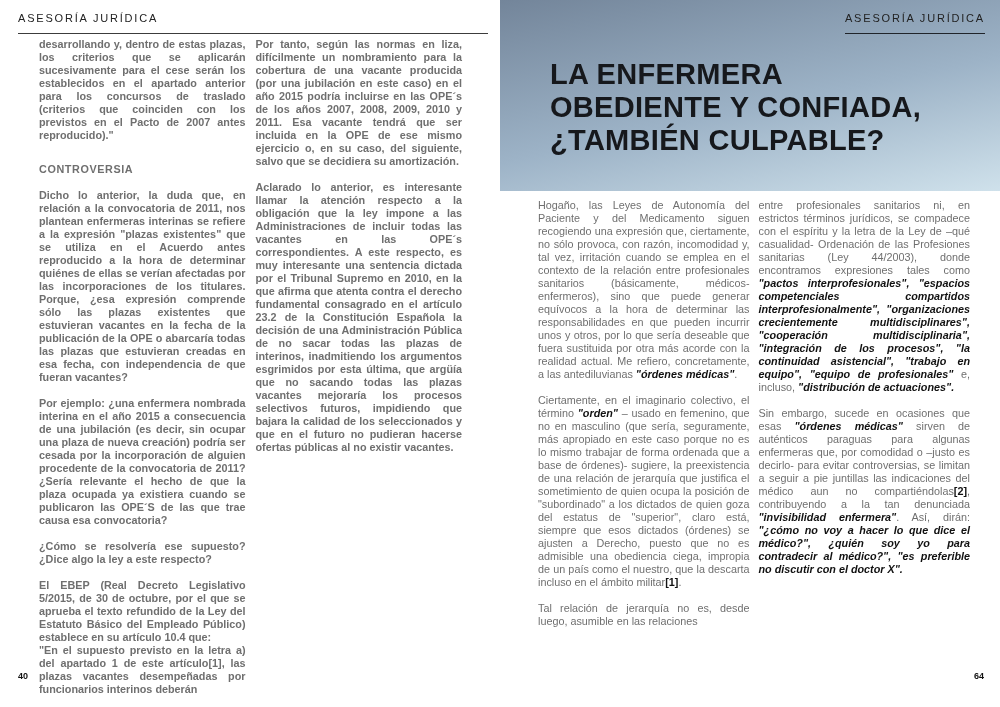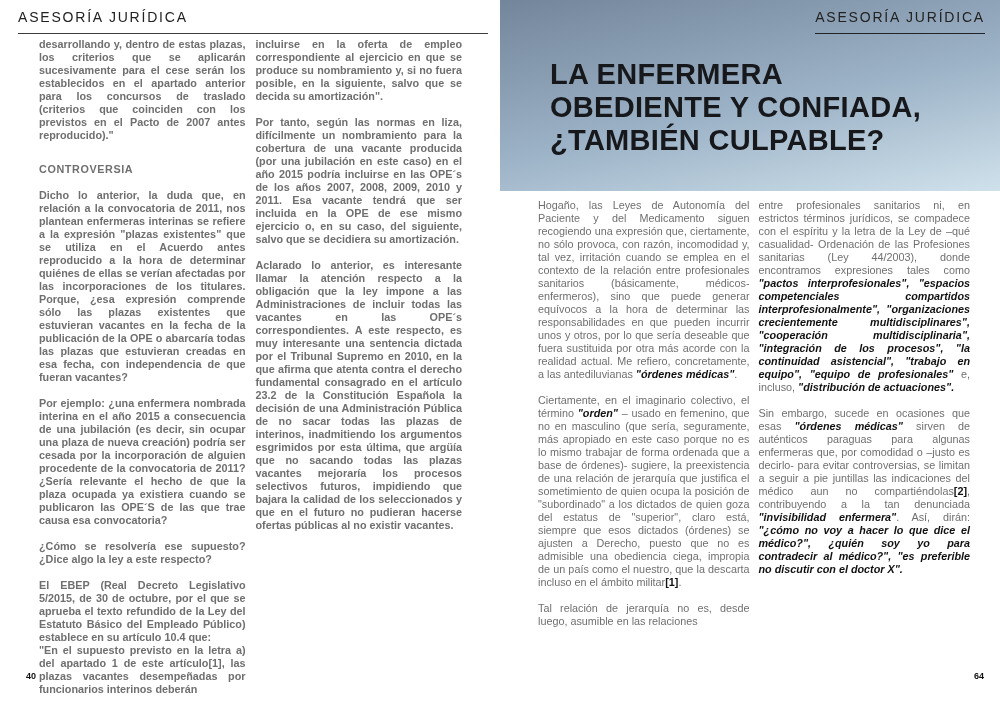--- a/index.html
+++ b/index.html
@@ -6,21 +6,21 @@
   body {
     width:1000px; height:707px; background:#ffffff;
     font-family:"Liberation Sans", sans-serif;
     overflow:hidden;
   }
   .spread { position:relative; display:flex; width:1000px; height:707px; }
   .page { position:relative; width:500px; height:707px; box-sizing:border-box; }
 
   
   .section-header {
-    font-size:14px; letter-spacing:1.8px; color:var(--c-header, #222222);
+    font-size:11px; letter-spacing:1.8px; color:var(--c-header, #222222);
   }
   .lp-header {
     position:absolute; top:8px; left:18px; right:12px;
     padding-bottom:7px; border-bottom:1px solid #3c3c3c;
   }
   .rp-header {
     position:absolute; top:8px; right:15px;
     padding-bottom:7px; border-bottom:1px solid #20242a; text-align:right;
   }
 
@@ -53,21 +53,21 @@
   .para.subhead { letter-spacing:0.6px;margin-top:21px; }
 
   .run-n  { }
   .run-bi { font-weight:bold; font-style:italic; color:var(--c-emph, #111111); }
   .run-b  { font-weight:bold; color:var(--c-emph, #111111); }
 
   
   .pnum {
     position:absolute; bottom:26px; font-size:9px; font-weight:bold; color:#111111;
   }
-  .pnum-left  { left:26px;text-align:right; }
+  .pnum-left  { left:18px;text-align:right; }
   .pnum-right { right:16px; }
 </style>
 </head>
 <body>
 
 <div class="spread">
 
   <section class="page page-left">
     <header class="lp-header">
       <span class="section-header">ASESORÍA JURÍDICA</span>
@@ -76,21 +76,20 @@
       <div class="col">
           <p class="para"><span class="run-n">desarrollando y, dentro de estas plazas, los criterios que se aplicarán sucesivamente para el cese serán los establecidos en el apartado anterior para los concursos de traslado (criterios que coinciden con los previstos en el Pacto de 2007 antes reproducido)."</span></p>
           <p class="para subhead"><span class="run-n">CONTROVERSIA</span></p>
           <p class="para"><span class="run-n">Dicho lo anterior, la duda que, en relación a la convocatoria de 2011, nos plantean enfermeras interinas se refiere a la expresión "plazas existentes" que se utiliza en el Acuerdo antes reproducido a la hora de determinar quiénes de ellas se verían afectadas por las incorporaciones de los titulares. Porque, ¿esa expresión comprende sólo las plazas existentes que estuvieran vacantes en la fecha de la publicación de la OPE o abarcaría todas las plazas que estuvieran creadas en esa fecha, con independencia de que fueran vacantes?</span></p>
           <p class="para"><span class="run-n">Por ejemplo: ¿una enfermera nombrada interina en el año 2015 a consecuencia de una jubilación (es decir, sin ocupar una plaza de nueva creación) podría ser cesada por la incorporación de alguien procedente de la convocatoria de 2011? ¿Sería relevante el hecho de que la plaza ocupada ya existiera cuando se publicaron las OPE´S de las que trae causa esa convocatoria?</span></p>
           <p class="para"><span class="run-n">¿Cómo se resolvería ese supuesto? ¿Dice algo la ley a este respecto?</span></p>
           <p class="para"><span class="run-n">El EBEP (Real Decreto Legislativo 5/2015, de 30 de octubre, por el que se aprueba el texto refundido de la Ley del Estatuto Básico del Empleado Público) establece en su artículo 10.4 que:</span></p>
           <p class="para tight"><span class="run-n">"En el supuesto previsto en la letra a) del apartado 1 de este artículo[1], las plazas vacantes desempeñadas por funcionarios interinos deberán</span></p>
         </div>
       <div class="col">
-          <p class="para"><span class="run-n">incluirse en la oferta de empleo correspondiente al ejercicio en que se produce su nombramiento y, si no fuera posible, en la siguiente, salvo que se decida su amortización".</span></p>
           <p class="para"><span class="run-n">Por tanto, según las normas en liza, difícilmente un nombramiento para la cobertura de una vacante producida (por una jubilación en este caso) en el año 2015 podría incluirse en las OPE´s de los años 2007, 2008, 2009, 2010 y 2011. Esa vacante tendrá que ser incluida en la OPE de ese mismo ejercicio o, en su caso, del siguiente, salvo que se decidiera su amortización.</span></p>
           <p class="para"><span class="run-n">Aclarado lo anterior, es interesante llamar la atención respecto a la obligación que la ley impone a las Administraciones de incluir todas las vacantes en las OPE´s correspondientes. A este respecto, es muy interesante una sentencia dictada por el Tribunal Supremo en 2010, en la que afirma que atenta contra el derecho fundamental consagrado en el artículo 23.2 de la Constitución Española la decisión de una Administración Pública de no sacar todas las plazas de interinos, inadmitiendo los argumentos esgrimidos por esta última, que argüía que no sacando todas las plazas vacantes mejoraría los procesos selectivos futuros, impidiendo que bajara la calidad de los seleccionados y que en el futuro no pudieran hacerse ofertas públicas al no existir vacantes.</span></p>
         </div>
     </div>
     <div class="pnum pnum-left">40</div>
   </section>
 
   <section class="page page-right">
     <div class="title-block">
       <header class="rp-header">

